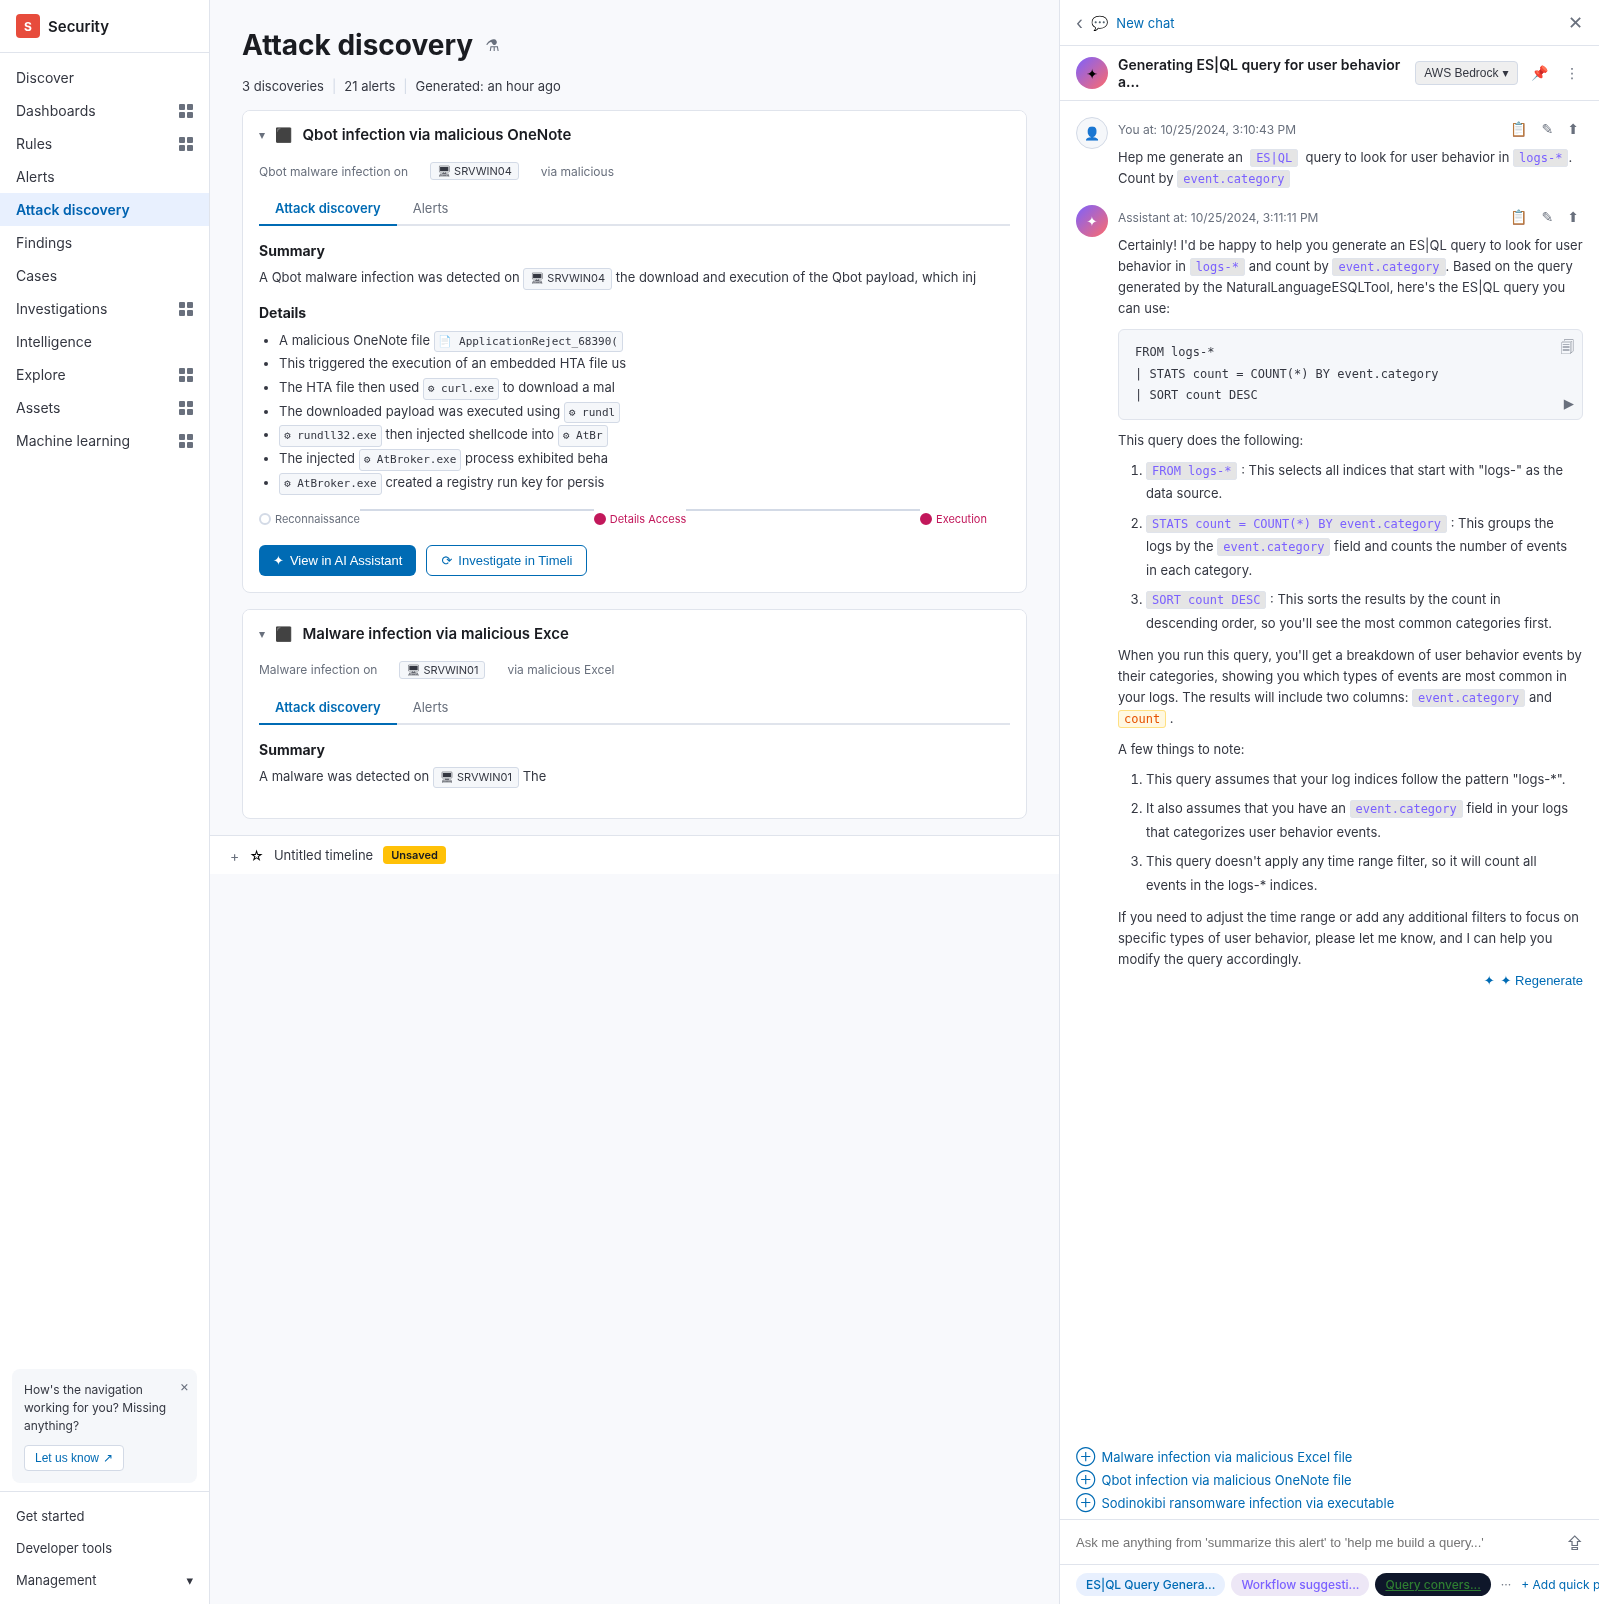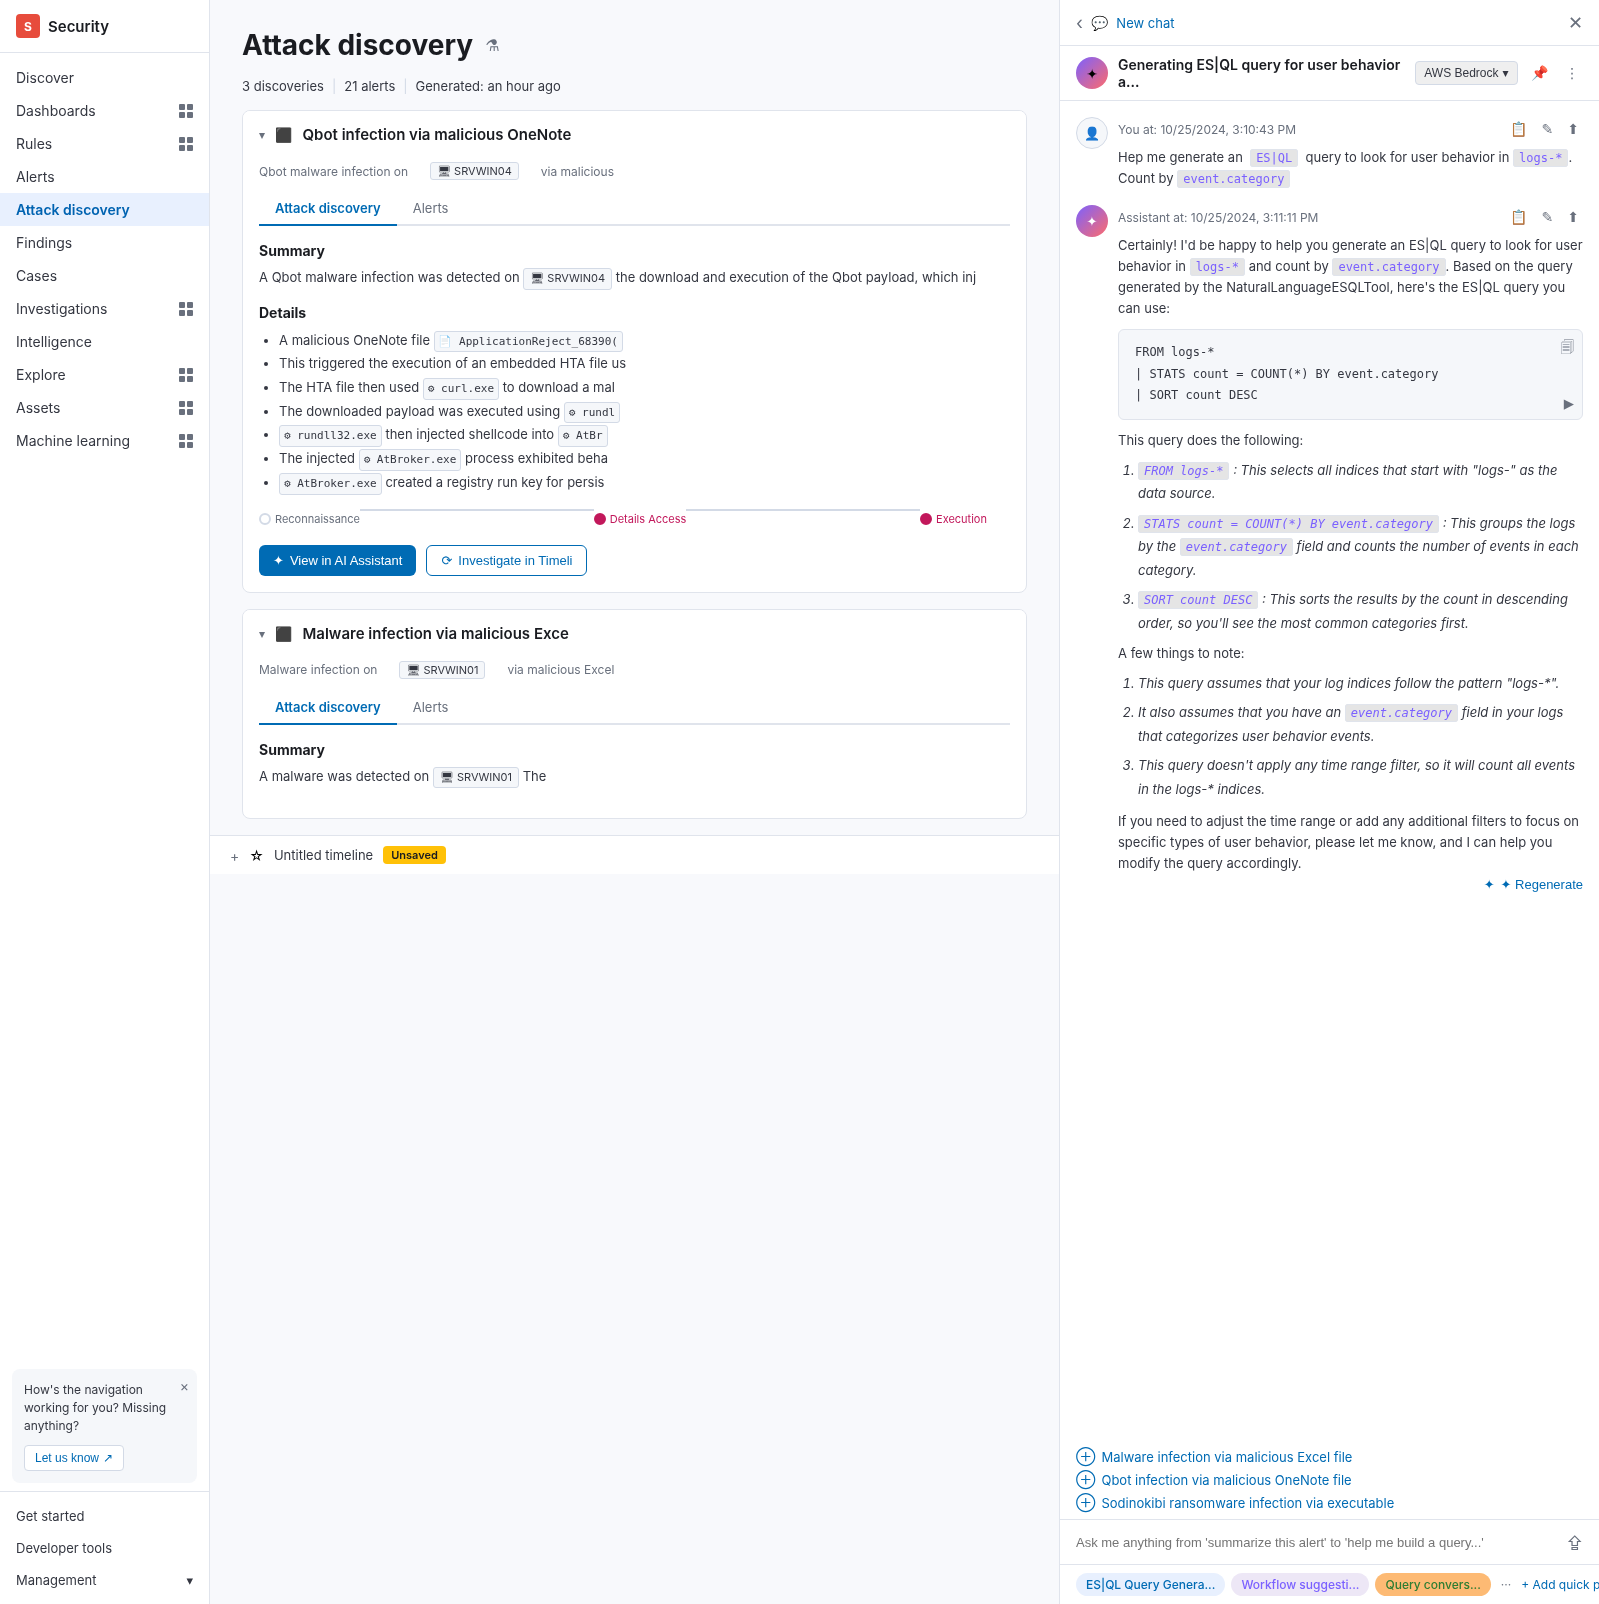--- a/index.html
+++ b/index.html
@@ -249,21 +249,21 @@
       background: none; border: none; cursor: pointer; color: #69707d;
     }
     .code-run-btn {
       position: absolute; bottom: 8px; right: 8px;
       background: none; border: none; cursor: pointer; color: #69707d;
     }
 
     .inline-code { background: #e5e5e5; border: 1px solid #e0e4ec; border-radius: 3px; padding: 1px 5px; font-family: monospace; font-size: 12px; color: #7b61ff; }
     .inline-code-orange { background: #fff8e1; border: 1px solid #ffe082; border-radius: 3px; padding: 1px 5px; font-family: monospace; font-size: 12px; color: #e65100; }
 
-    .numbered-list { list-style: decimal; padding-left: 20px; margin: 8px 0; font-style: italic; }
+    .numbered-list { list-style: decimal; padding-left: 20px; margin: 8px 8px; }
     .numbered-list li { font-size: 13px; color: #343741; line-height: 1.8; margin-bottom: 6px; }
 
     .regenerate-row {
       display: flex; justify-content: flex-end;
       padding: 4px 0;
     }
     .regenerate-btn {
       display: inline-flex; align-items: center; gap: 6px;
       color: #006bb4; font-size: 13px; cursor: pointer; background: none; border: none;
     }
@@ -289,21 +289,21 @@
       padding: 8px 16px; border-top: 1px solid #e0e4ec;
       display: flex; align-items: center; gap: 6px; overflow-x: auto;
     }
     .prompt-chip {
       display: inline-flex; align-items: center;
       background: #e8f0fe; color: #006bb4;
       border-radius: 14px; padding: 4px 10px; font-size: 12px;
       cursor: pointer; white-space: nowrap; font-weight: 500;
     }
     .prompt-chip.purple { background: #ede7f6; color: #7b61ff; }
-    .prompt-chip.green { background: #fdba74; color: #2e7d32; }
+    .prompt-chip.green { background: #0f172a; color: #2e7d32; text-decoration: underline; }
     .add-prompt-btn {
       display: inline-flex; align-items: center; gap: 4px;
       font-size: 12px; color: #006bb4; cursor: pointer; white-space: nowrap;
     }
     .more-prompts-btn { font-size: 12px; color: #69707d; cursor: pointer; padding: 4px; }
   </style>
 </head>
 <body>
 
 <div class="sidebar">
@@ -602,20 +602,21 @@
             <button class="code-run-btn">▶</button>
           </div>
 
           <p style="margin-bottom:8px;">This query does the following:</p>
           <ol class="numbered-list">
             <li><span class="inline-code">FROM logs-*</span> : This selects all indices that start with "logs-" as the data source.</li>
             <li><span class="inline-code">STATS count = COUNT(*) BY event.category</span> : This groups the logs by the <span class="inline-code">event.category</span> field and counts the number of events in each category.</li>
             <li><span class="inline-code">SORT count DESC</span> : This sorts the results by the count in descending order, so you'll see the most common categories first.</li>
           </ol>
 
+          <p style="margin: 10px 0;">When you run this query, you'll get a breakdown of user behavior events by their categories, showing you which types of events are most common in your logs. The results will include two columns: <span class="inline-code">event.category</span> and <span class="inline-code-orange">count</span> .</p>
 
           <p style="margin-bottom:8px;">A few things to note:</p>
           <ol class="numbered-list">
             <li>This query assumes that your log indices follow the pattern "logs-*".</li>
             <li>It also assumes that you have an <span class="inline-code">event.category</span> field in your logs that categorizes user behavior events.</li>
             <li>This query doesn't apply any time range filter, so it will count all events in the logs-* indices.</li>
           </ol>
 
           <p style="margin-top:10px;">If you need to adjust the time range or add any additional filters to focus on specific types of user behavior, please let me know, and I can help you modify the query accordingly.</p>
         </div>

